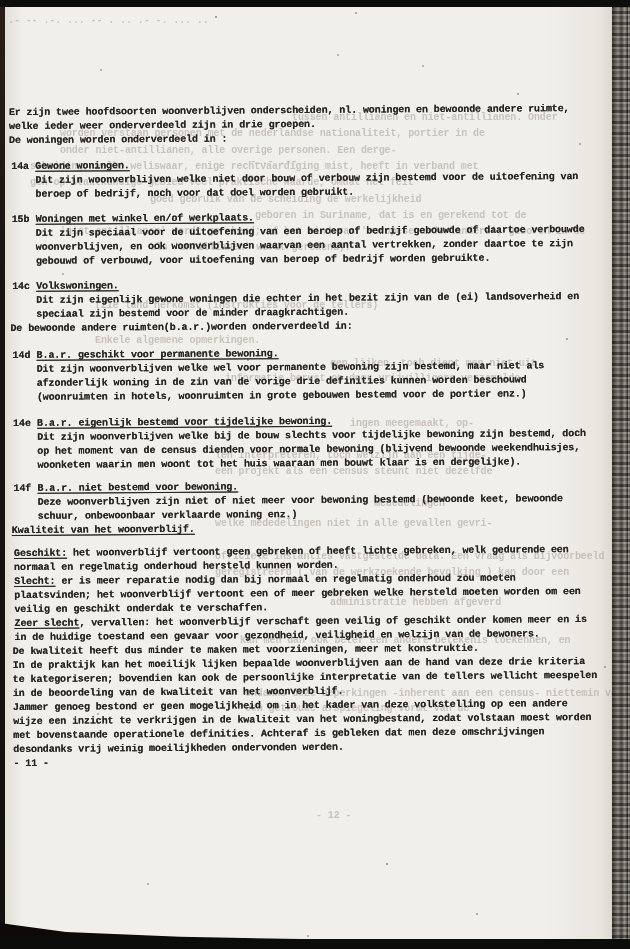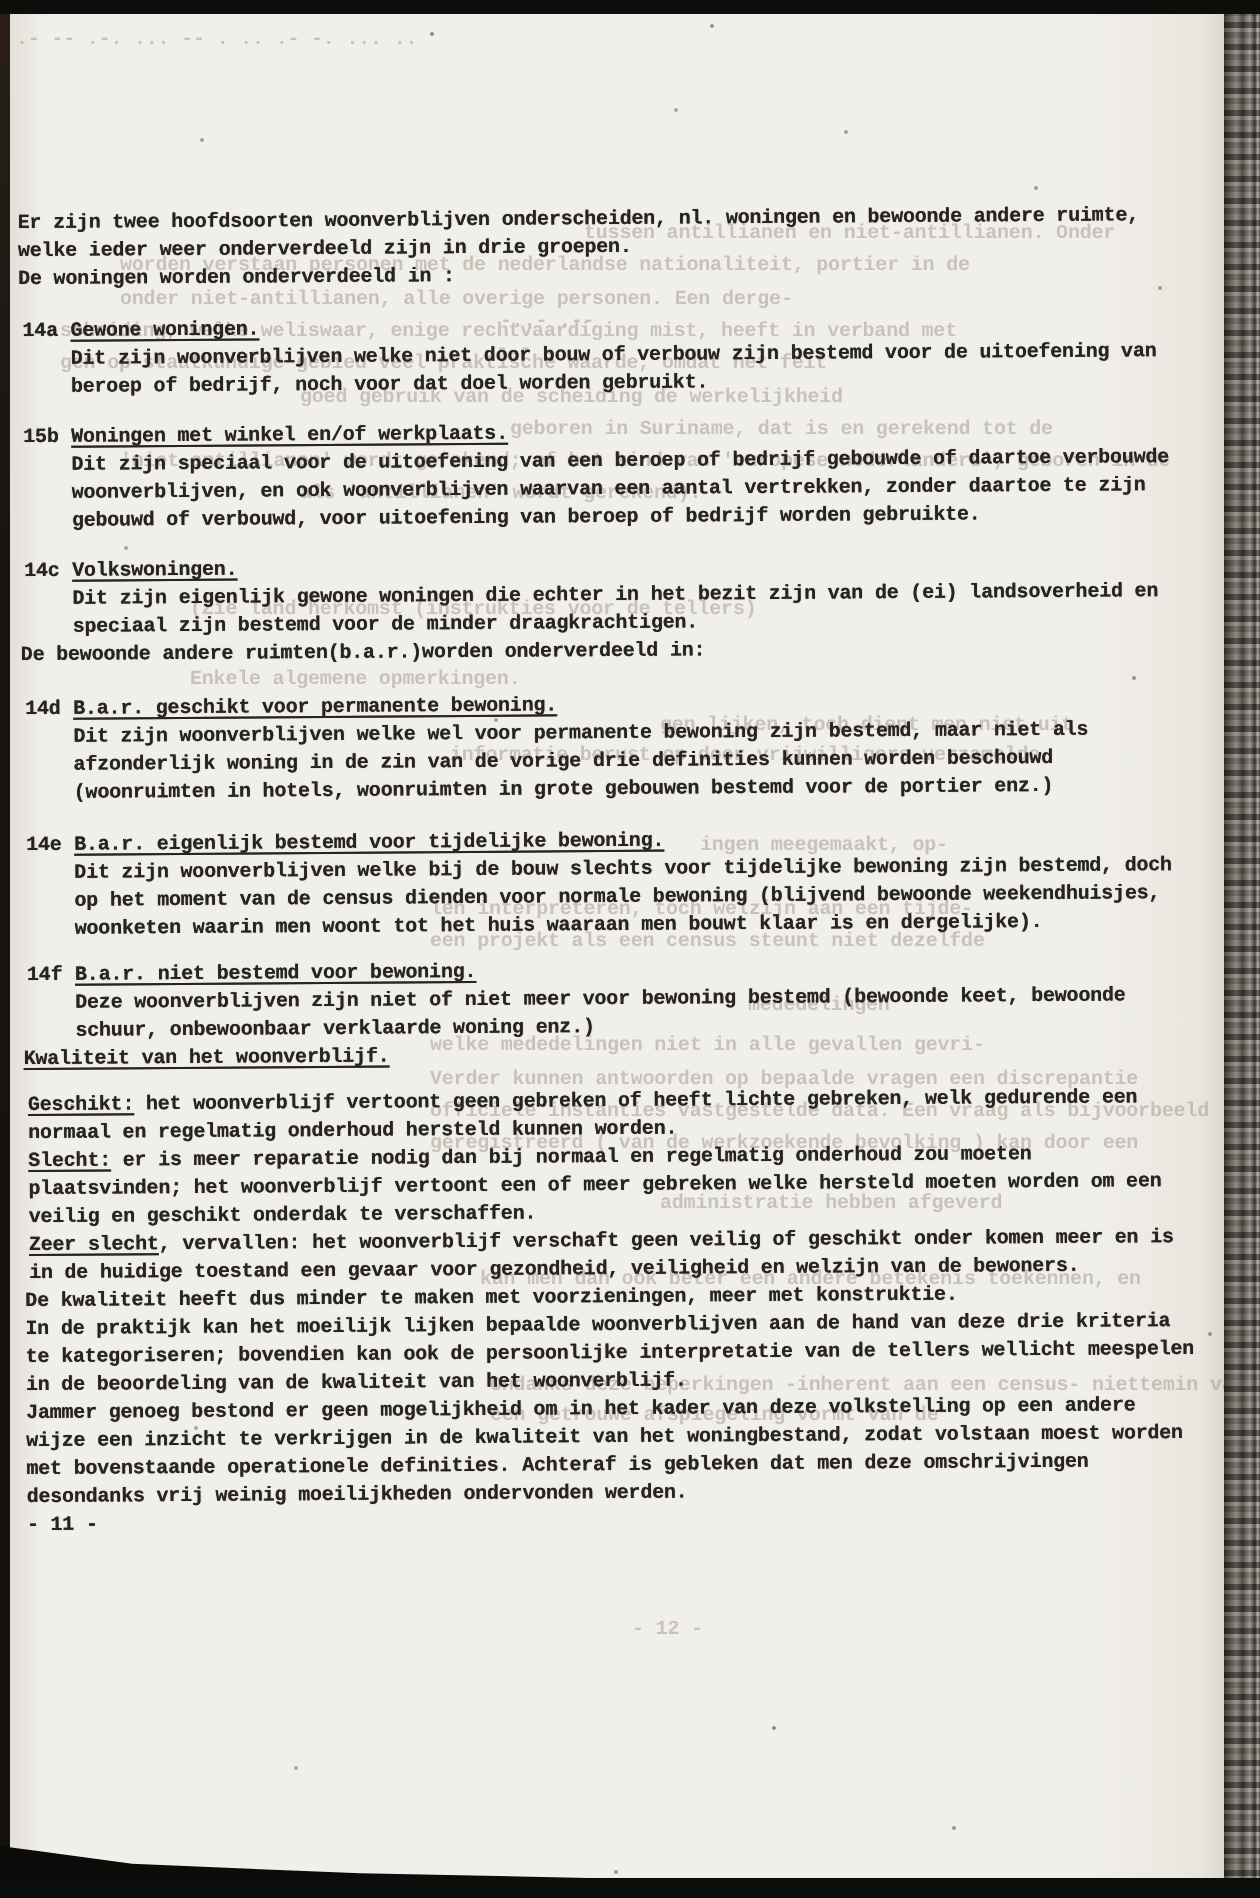--- a/index.html
+++ b/index.html
@@ -84,21 +84,20 @@
         <span class="ghost" style="left: 145px; top: 235px;">als 'antillianen' wordt gerekend).</span>
         <span class="ghost" style="left: 90px; top: 293px;">(Zie land herkomst      (instrukties voor de tellers)</span>
         <span class="ghost" style="left: 90px; top: 328px;">Enkele algemene opmerkingen.</span>
         <span class="ghost" style="left: 325px; top: 351px;">gen lijken, toch dient men niet uit</span>
         <span class="ghost" style="left: 220px; top: 366px;">informatie berust op door vrijwilligers verzamelde</span>
         <span class="ghost" style="left: 345px; top: 411px;">ingen meegemaakt, op-</span>
         <span class="ghost" style="left: 210px; top: 443px;">len interpreteren, toch welzijn aan een tijde-</span>
         <span class="ghost" style="left: 210px; top: 459px;">een projekt als  een census steunt niet dezelfde</span>
         <span class="ghost" style="left: 325px; top: 491px; padding-left: 44px;">mededelingen</span>
         <span class="ghost" style="left: 210px; top: 511px;">welke mededelingen niet in alle gevallen gevri-</span>
-        <span class="ghost" style="left: 210px; top: 528px;">Verder kunnen antwoorden op bepaalde vragen een discrepantie</span>
         <span class="ghost" style="left: 210px; top: 544px;">officiele instanties vastgestelde data. Een vraag als bijvoorbeeld</span>
         <span class="ghost" style="left: 210px; top: 560px;">geregistreerd ( van de werkzoekende bevolking ) kan door een</span>
         <span class="ghost" style="left: 325px; top: 590px;">administratie hebben afgeverd</span>
         <span class="ghost" style="left: 235px; top: 628px;">kan men dan ook beter een andere betekenis toekennen, en</span>
         <span class="ghost" style="left: 240px; top: 681px;">Ondanks deze beperkingen -inherent aan een census- niettemin van</span>
         <span class="ghost" style="left: 240px; top: 696px;">een getrouwe afspiegeling vormt van de</span>
         <span class="ghost" style="left: 285px; top: 803px; margin-left: 26px;">- 12 -</span>
       </div>
     <div class="speckles"></div>
 

